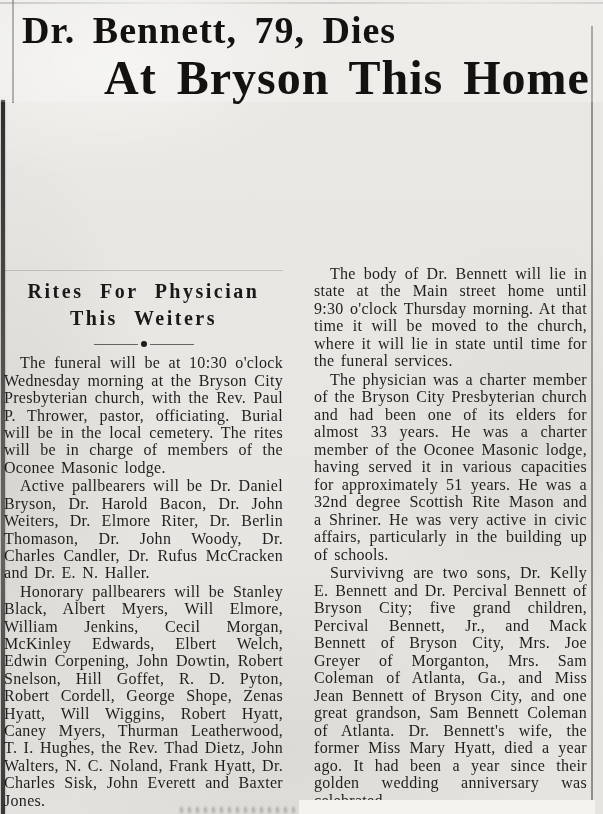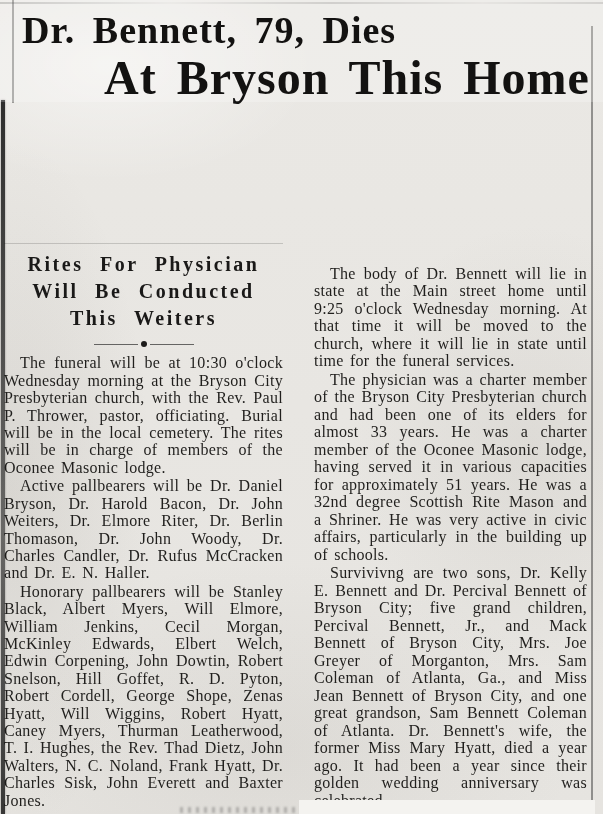--- a/index.html
+++ b/index.html
@@ -72,39 +72,38 @@
   <header class="headline">
     <div class="headline-line l1">Dr. Bennett, 79, Dies</div>
     <div class="headline-line l2">At Bryson This Home</div>
   </header>
 
   <div class="columns">
 
     <div class="col-left body-text">
       <h2 class="subhead">
         <span style="display:block">Rites For Physician</span>
-        <span style="display:block">Will Be Conducted</span>
         <span style="display:block">This Weiters</span>
       </h2>
 
       <div class="ornament">
         <span class="orn-line"></span>
         <span class="orn-dot"></span>
         <span class="orn-line"></span>
       </div>
 
       <p>The funeral will be at 10:30 o'clock Wednesday morning at the Bryson City Presbyterian church, with the Rev. Paul P. Thrower, pastor, officiating. Burial will be in the local cemetery. The rites will be in charge of members of the Oconee Masonic lodge.</p>
       <p>Active pallbearers will be Dr. Daniel Bryson, Dr. Harold Bacon, Dr. John Weiters, Dr. Elmore Riter, Dr. Berlin Thomason, Dr. John Woody, Dr. Charles Candler, Dr. Rufus McCracken and Dr. E. N. Haller.</p>
       <p>Honorary pallbearers will be Stanley Black, Albert Myers, Will Elmore, William Jenkins, Cecil Morgan, McKinley Edwards, Elbert Welch, Edwin Corpening, John Dowtin, Robert Snelson, Hill Goffet, R. D. Pyton, Robert Cordell, George Shope, Zenas Hyatt, Will Wiggins, Robert Hyatt, Caney Myers, Thurman Leatherwood, T. I. Hughes, the Rev. Thad Dietz, John Walters, N. C. Noland, Frank Hyatt, Dr. Charles Sisk, John Everett and Baxter Jones.</p>
     </div>
 
     <div class="col-rule"></div>
 
     <div class="col-right body-text">
-      <p>The body of Dr. Bennett will lie in state at the Main street home until 9:25 o'clock Wednesday morning. At that time it will be moved to the church, where it will lie in state until time for the funeral services.</p>
+      <p>The body of Dr. Bennett will lie in state at the Main street home until 9:30 o'clock Thursday morning. At that time it will be moved to the church, where it will lie in state until time for the funeral services.</p>
       <p>The physician was a charter member of the Bryson City Presbyterian church and had been one of its elders for almost 33 years. He was a charter member of the Oconee Masonic lodge, having served it in various capacities for approximately 51 years. He was a 32nd degree Scottish Rite Mason and a Shriner. He was very active in civic affairs, particularly in the building up of schools.</p>
       <p>Survivivng are two sons, Dr. Kelly E. Bennett and Dr. Percival Bennett of Bryson City; five grand children, Percival Bennett, Jr., and Mack Bennett of Bryson City, Mrs. Joe Greyer of Morganton, Mrs. Sam Coleman of Atlanta, Ga., and Miss Jean Bennett of Bryson City, and one great grandson, Sam Bennett Coleman of Atlanta. Dr. Bennett's wife, the former Miss Mary Hyatt, died a year ago. It had been a year since their golden wedding anniversary was celebrated.</p>
     </div>
 
   </div>
 
   <div class="bottom-patch"></div>
   <div class="smudge"></div>
 
 </div>

